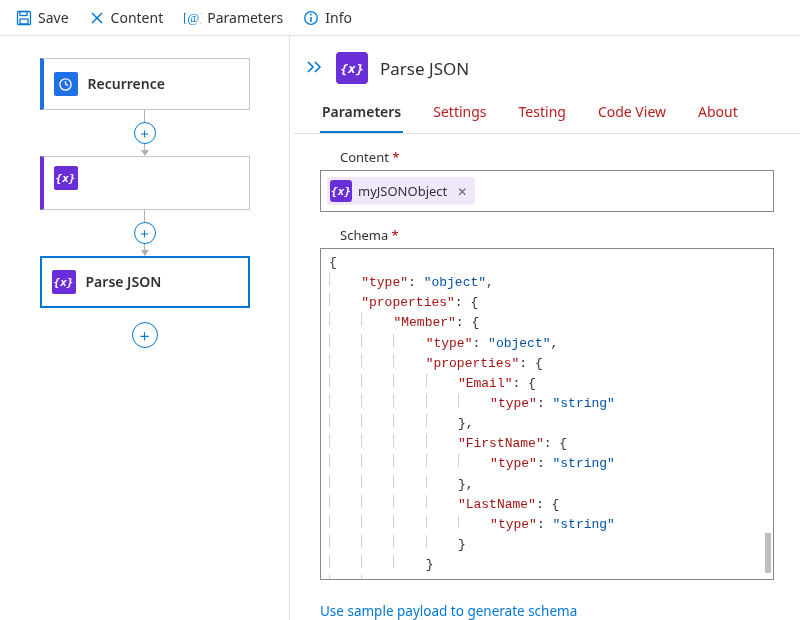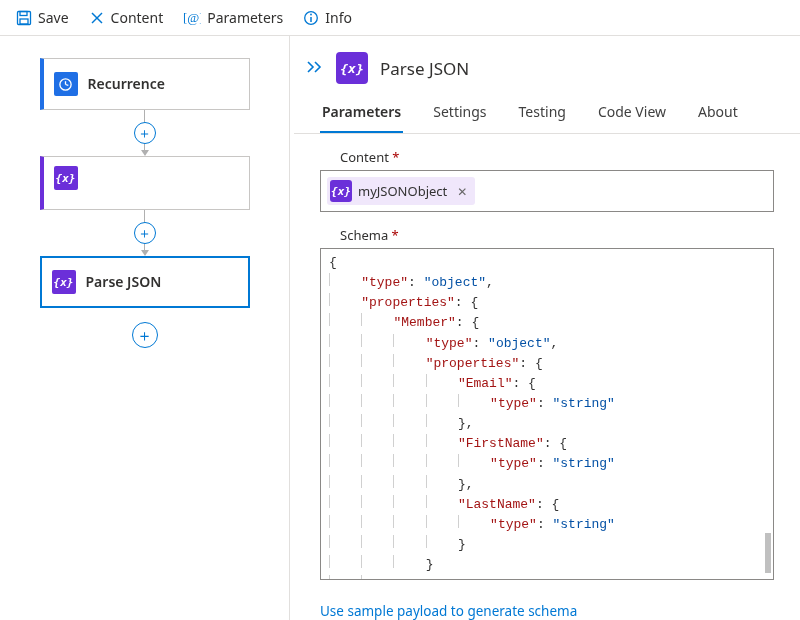--- a/index.html
+++ b/index.html
@@ -117,21 +117,21 @@
   .panel-icon {
     width: 32px; height:32px; border-radius:4px;
     background:#6b2fd9; color:#fff;
     display:flex; align-items:center; justify-content:center;
   }
   .panel-title { font-size:17px; font-weight:400; }
   .tabs {
     display:flex; gap:28px; padding:0 26px; border-bottom:1px solid #e1dfdd;
   }
   .tab {
-    padding:8px 2px 10px 2px; font-size:14px; color:#404040; cursor:pointer;
+    padding:8px 2px 10px 2px; font-size:14px; color:#b91c1c; cursor:pointer;
     border-bottom:2px solid transparent;
   }
   .tab.active { color:#323130; font-weight:600; border-bottom-color:#0078d4; }
   .panel-body {
     padding: 14px 26px 10px 26px;
     overflow: auto;
     flex: 1;
   }
   .field-label { font-size:13px; margin-bottom:4px; color:#323130;margin-left:20px; }
   .req { color:#a80000; }

